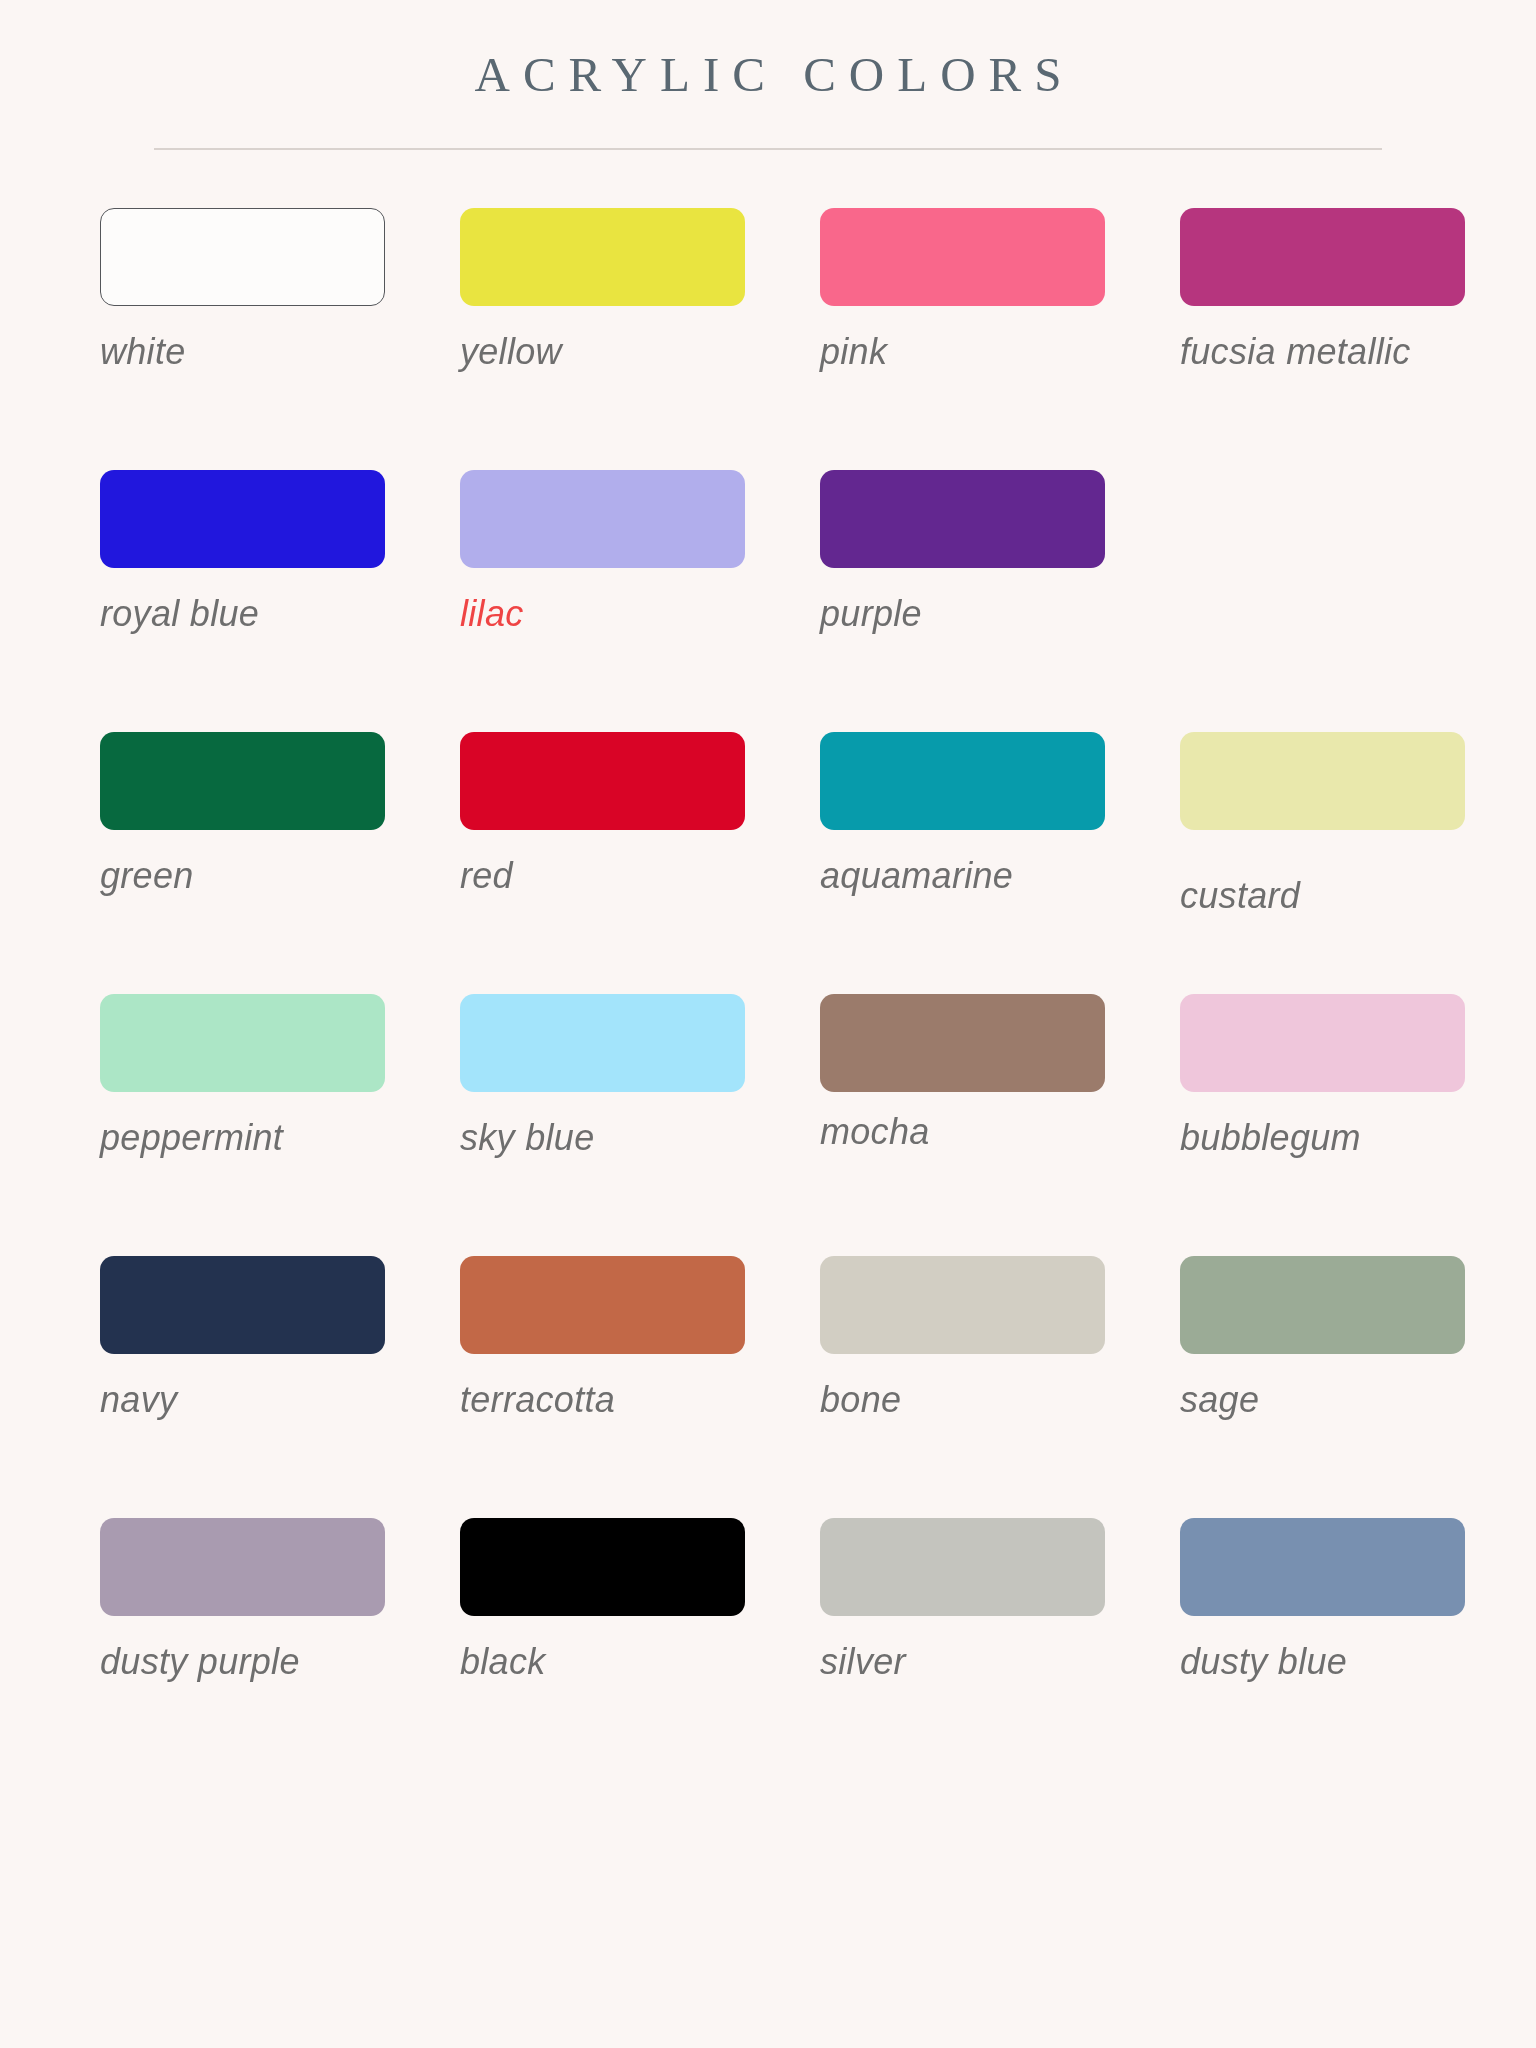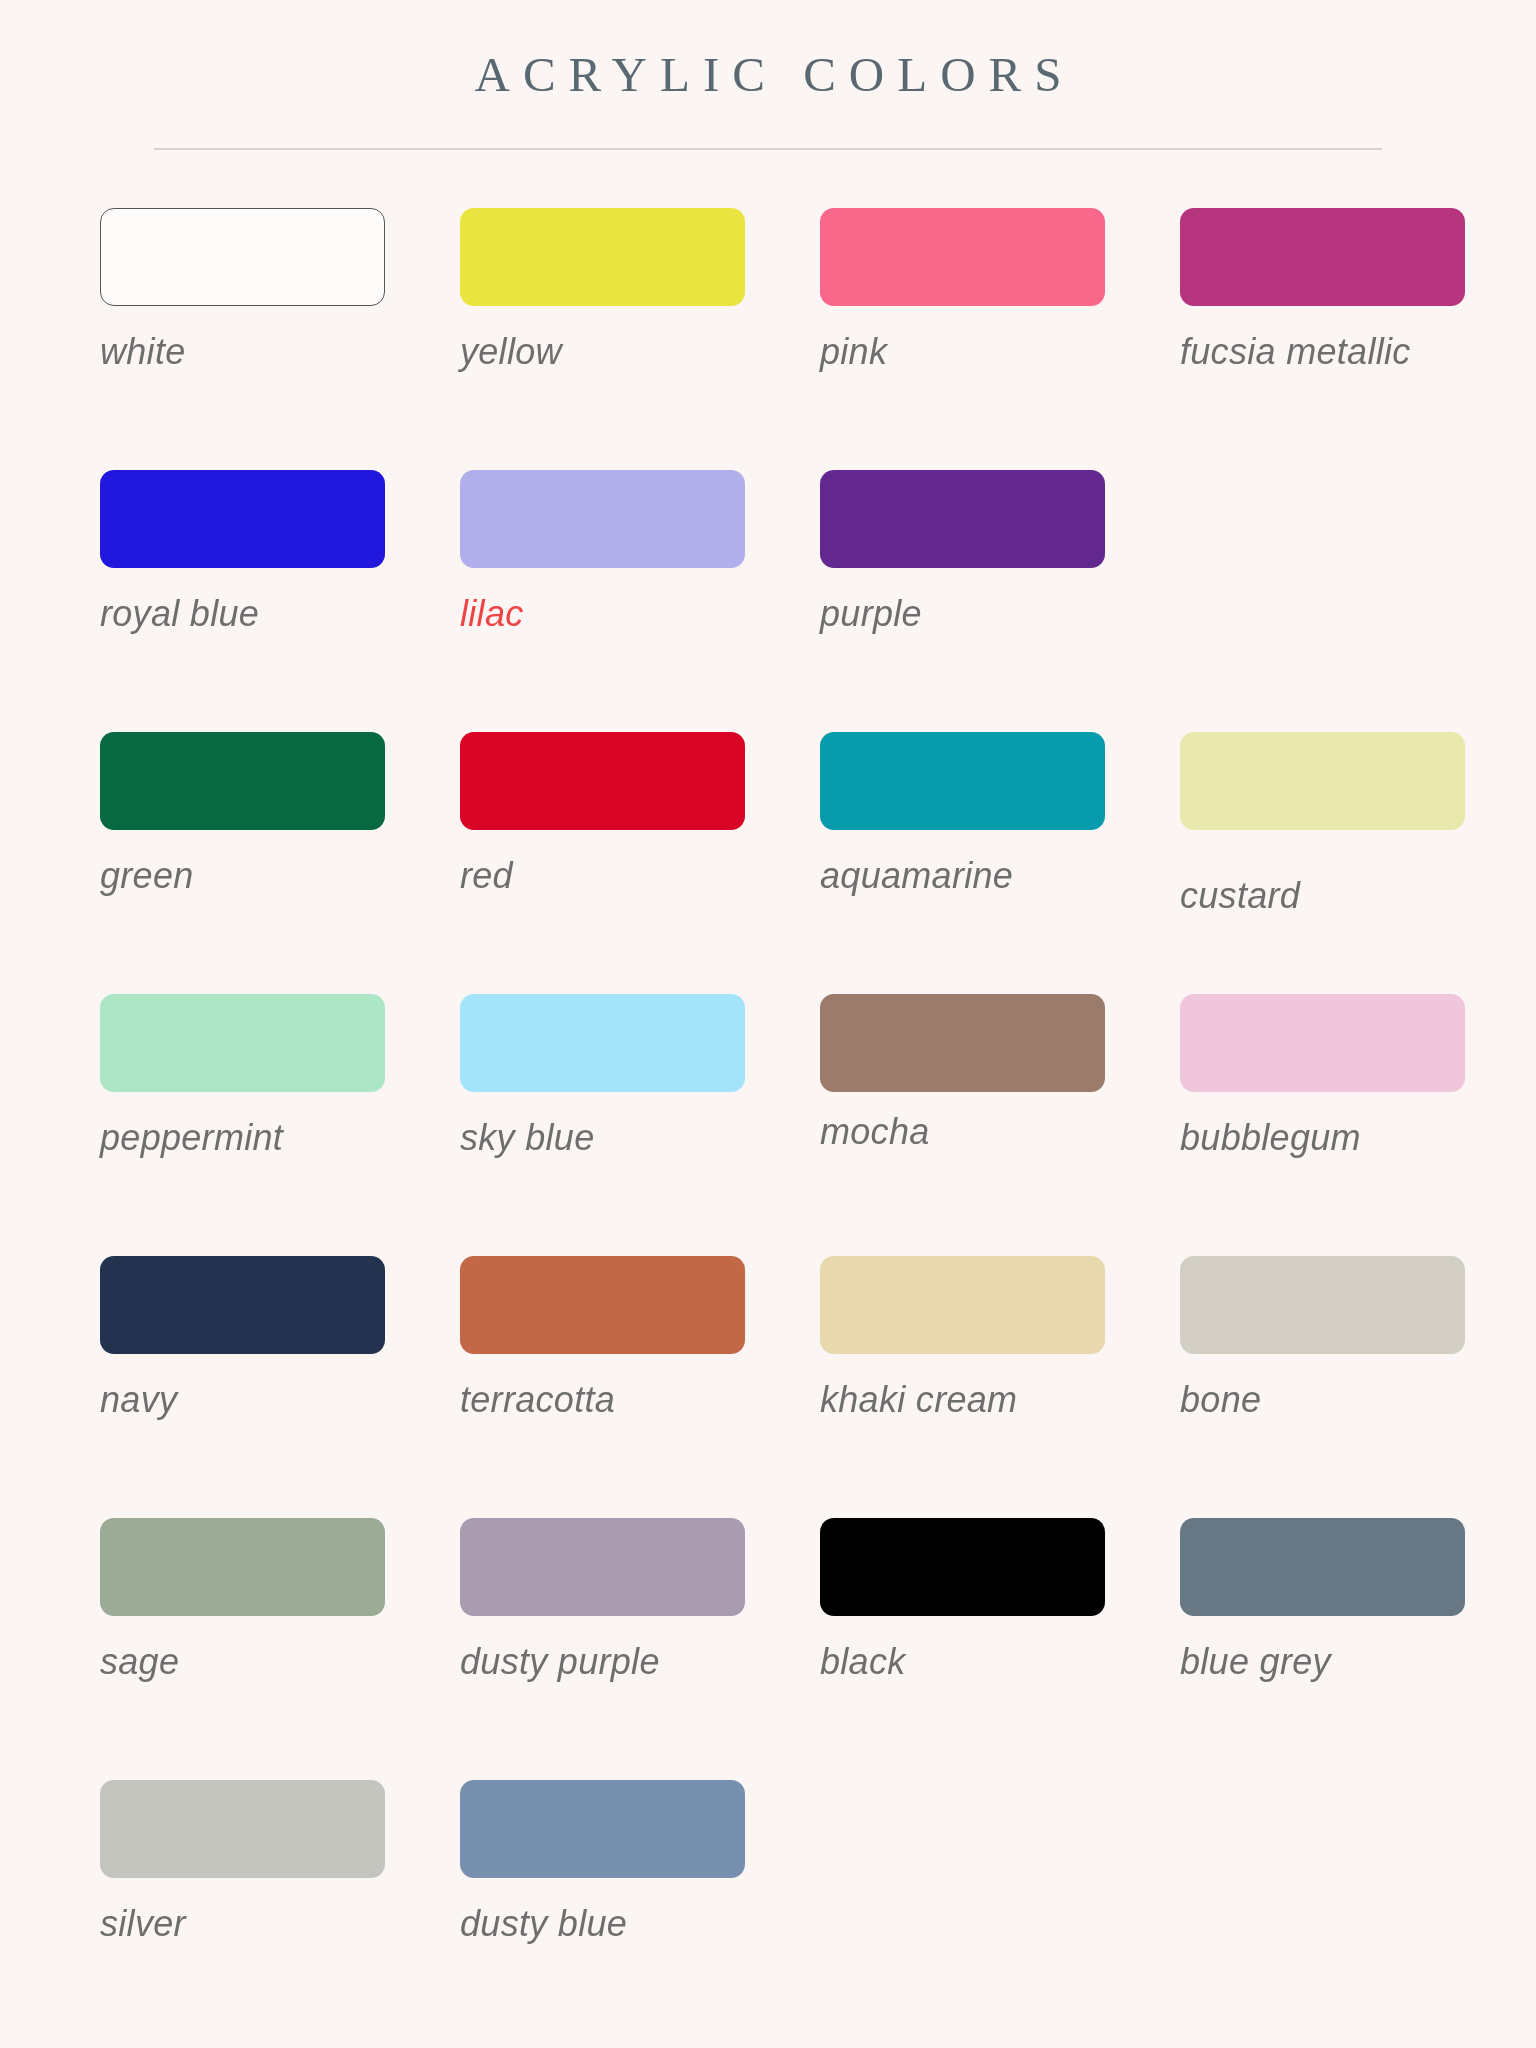--- a/index.html
+++ b/index.html
@@ -158,44 +158,36 @@
       </div>
       <div class="swatch-cell">
         <div class="swatch-chip" style="background: rgb(35, 50, 79);"></div>
         <div class="swatch-label" style="color: rgb(110, 110, 110);">navy</div>
       </div>
       <div class="swatch-cell">
         <div class="swatch-chip" style="background: rgb(194, 104, 71);"></div>
         <div class="swatch-label" style="color: rgb(110, 110, 110);">terracotta</div>
       </div>
       <div class="swatch-cell">
-        <div class="swatch-chip" style="background: rgb(231, 216, 173);"></div>
-        <div class="swatch-label" style="color: rgb(110, 110, 110);">khaki cream</div>
-      </div>
-      <div class="swatch-cell">
         <div class="swatch-chip" style="background: rgb(210, 206, 195);"></div>
         <div class="swatch-label" style="color: rgb(110, 110, 110);">bone</div>
       </div>
       <div class="swatch-cell">
         <div class="swatch-chip" style="background: rgb(155, 171, 150);"></div>
         <div class="swatch-label" style="color: rgb(110, 110, 110);">sage</div>
       </div>
       <div class="swatch-cell">
         <div class="swatch-chip" style="background: rgb(169, 155, 176);"></div>
         <div class="swatch-label" style="color: rgb(110, 110, 110);">dusty purple</div>
       </div>
       <div class="swatch-cell">
         <div class="swatch-chip" style="background: rgb(0, 0, 0);"></div>
         <div class="swatch-label" style="color: rgb(110, 110, 110);">black</div>
       </div>
       <div class="swatch-cell">
-        <div class="swatch-chip" style="background: rgb(103, 119, 131);"></div>
-        <div class="swatch-label" style="color: rgb(110, 110, 110);">blue grey</div>
-      </div>
-      <div class="swatch-cell">
         <div class="swatch-chip" style="background: rgb(196, 196, 190);"></div>
         <div class="swatch-label" style="color: rgb(110, 110, 110);">silver</div>
       </div>
       <div class="swatch-cell">
         <div class="swatch-chip" style="background: rgb(120, 144, 176);"></div>
         <div class="swatch-label" style="color: rgb(110, 110, 110);">dusty blue</div>
       </div>
     </div>
 
 </div>

